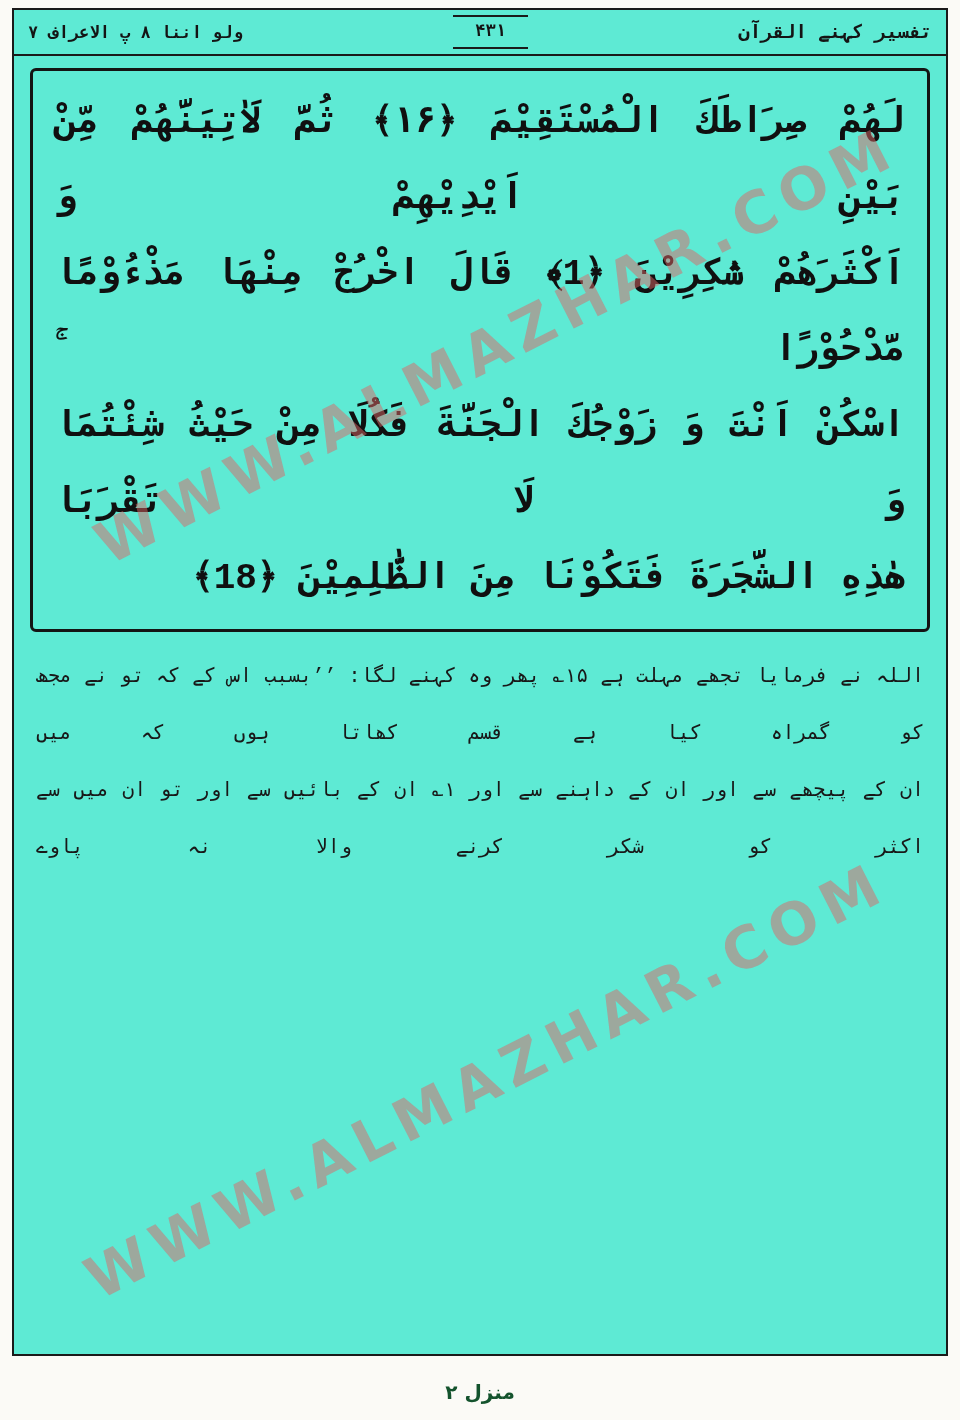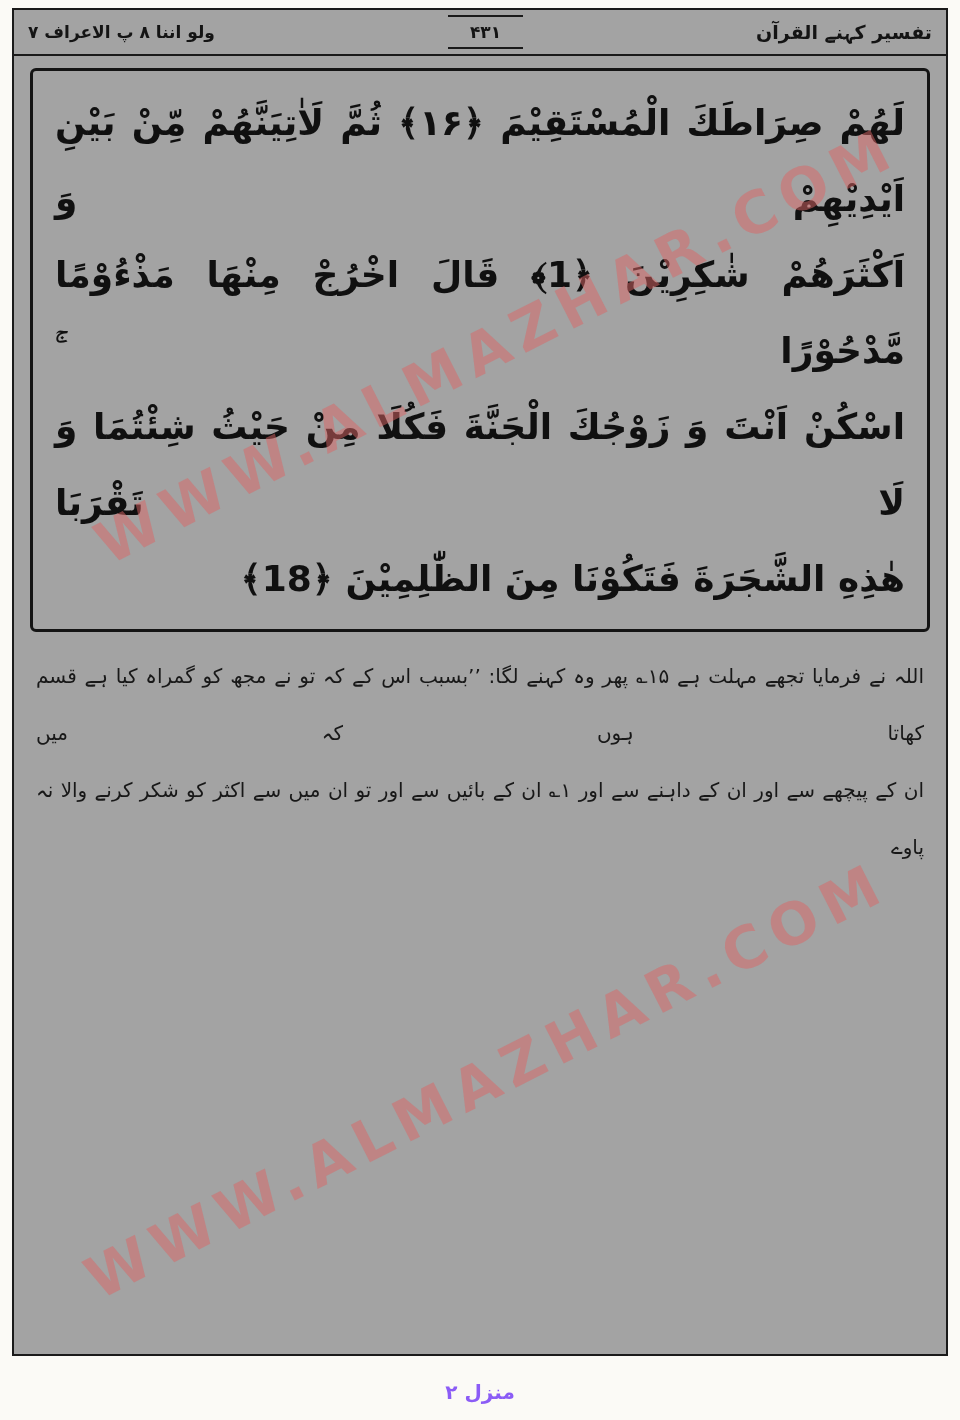--- a/index.html
+++ b/index.html
@@ -13,21 +13,22 @@
     position: relative;
     width: 960px; height: 1420px;
     background: #fbfaf6;
     color: #141414;
   }
   .frame {
     position: absolute;
     left: 12px; right: 12px; top: 8px; bottom: 64px;
     border: 2.5px solid #1a1a1a;
     overflow: hidden;
-    background: #a3a3a3;
+    background: #5eead4;
+    font-family: Liberation Mono, monospace;
   }
   
   .header {
     display: flex;
     flex-direction: row;
     justify-content: space-between;
     align-items: center;
     direction: ltr;
     height: 46px;
     padding: 0 14px;
@@ -77,21 +78,21 @@
     text-align-last: justify;
     color: #181818;
   }
   
   .footer {
     position: absolute;
     bottom: 16px; left: 0; right: 0;
     text-align: center;
     font-size: 20px;
     font-weight: bold;
-    color: #8b5cf6;
+    color: #14532d;
   }
   
   .watermark {
     position: absolute;
     white-space: nowrap;
     font-family: "DejaVu Sans", sans-serif;
     font-weight: bold;
     font-size: 58px;
     letter-spacing: 9px;
     color: rgba(219, 102, 102, 0.5);

